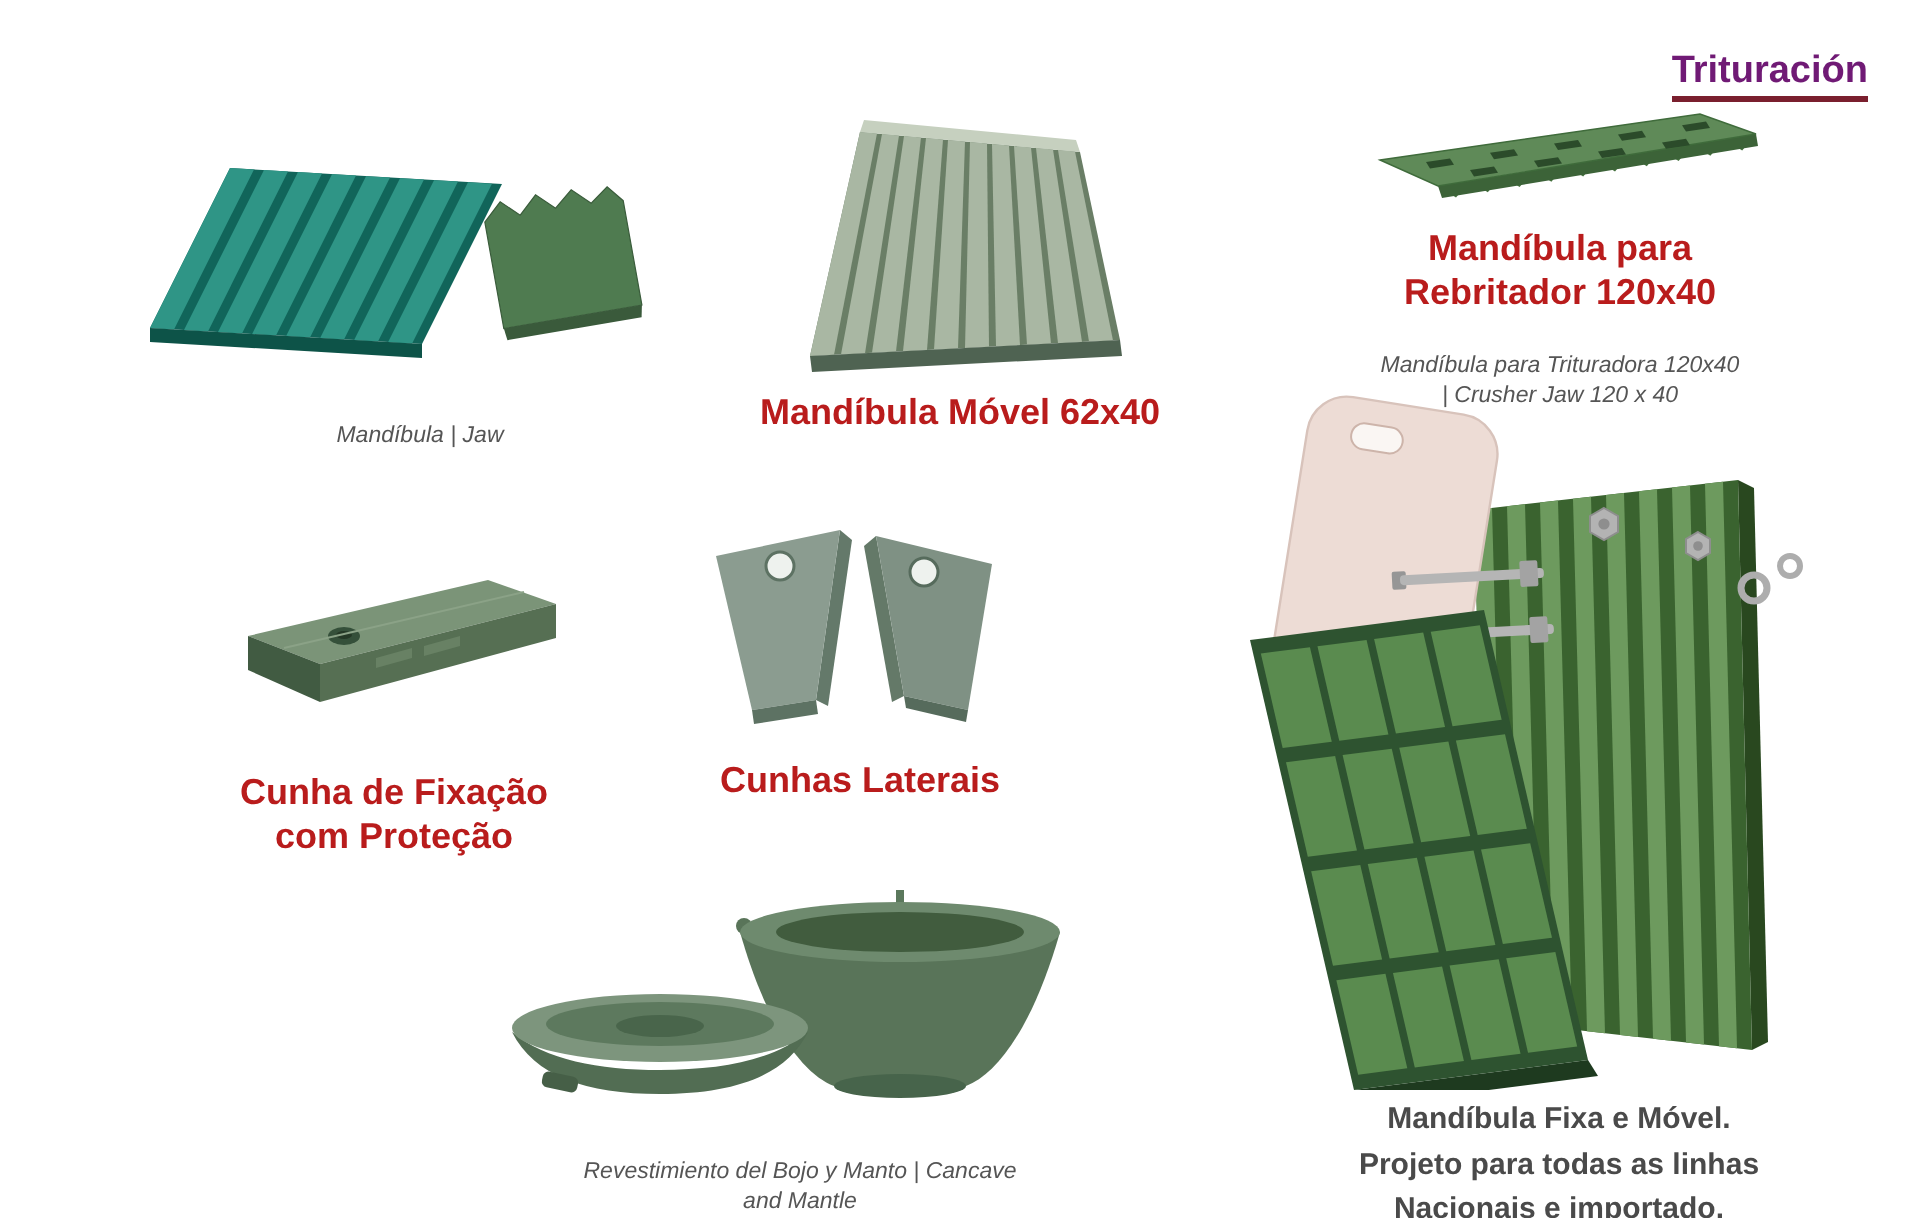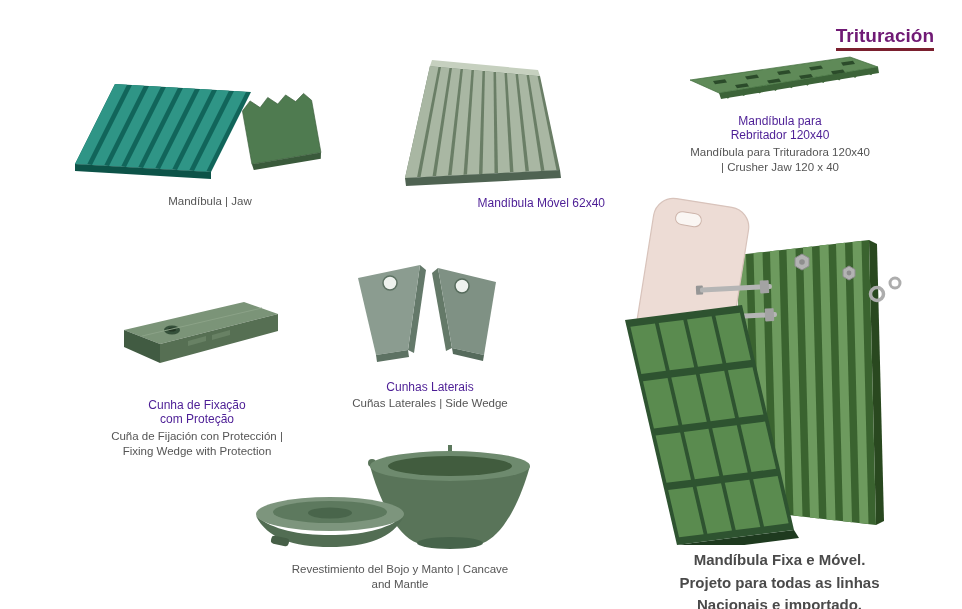--- a/index.html
+++ b/index.html
@@ -2,27 +2,27 @@
 <html><head>
 <meta charset="utf-8">
 <style>
   html,body{margin:0;padding:0;background:#ffffff;}
   .page{position:relative;width:962px;height:609px;background:#ffffff;overflow:hidden;
         font-family:"Liberation Sans", sans-serif;color:#4a4a4a;}
   .main-title{position:absolute;top:6px;right:28px;font-size:19px;font-weight:bold;
         color:#701a75;border-bottom:3px solid #7a1f2e;padding-bottom:1px;line-height:1.15;margin-top:19px;}
   .fig{position:absolute;text-align:center;}
   .imgbox{display:flex;align-items:flex-end;justify-content:center;}
-  .t{font-weight:normal;font-size:12px;color:#4c1d95;white-space:pre-line;line-height:1.2;margin-top:4px;}
-  .s{font-size:11.5px;color:#555555;white-space:pre-line;line-height:1.3;margin-top:2px;}
+  .t{font-weight:bold;font-size:18px;color:#b91c1c;white-space:pre-line;line-height:1.2;margin-top:4px;}
+  .s{font-style:italic;font-size:11.5px;color:#555555;white-space:pre-line;line-height:1.3;margin-top:19px;}
   .cap3{font-weight:bold;font-size:15px;color:#4a4a4a;white-space:pre-line;line-height:1.5;margin-top:4px;}
   .f1{left:65px;top:52px;width:290px;}
-  .f2{left:355px;top:52px;width:250px;text-align:right;}
+  .f2{left:355px;top:52px;width:250px;}
   .f3{left:655px;top:50px;width:250px;}
-  .f4{left:72px;top:284px;width:250px;text-align:center;}
+  .f4{left:72px;top:272px;width:250px;text-align:center;}
   .f5{left:310px;top:258px;width:240px;}
   .f6{left:245px;top:442px;width:310px;}
   .f7{left:612px;top:190px;width:335px;}
 </style>
 </head>
 <body>
 
 <div class="page">
 
   <div class="main-title">Trituración</div>
@@ -110,39 +110,36 @@
         <polygon points="52,46 88,60 88,79 52,63" fill="#415b42"></polygon>
         <ellipse cx="100" cy="46" rx="8" ry="4.5" fill="#35503a"></ellipse>
         <ellipse cx="100" cy="45.5" rx="4" ry="2" fill="#243826"></ellipse>
         <polygon points="116,57 134,52 134,57 116,62" fill="#688164"></polygon>
         <polygon points="140,51 158,46 158,51 140,56" fill="#688164"></polygon>
         <line x1="70" y1="52" x2="190" y2="24" stroke="#8ba287" stroke-width="1"></line>
       </svg>
     </div>
     <div class="t">Cunha de Fixação
 com Proteção</div>
-    <div class="s">Cuña de Fijación con Protección |
-Fixing Wedge with Protection</div>
   </div>
 
   <div class="fig f5">
     <div class="imgbox">
       <svg width="240" height="118" viewBox="0 0 240 118">
         <polygon points="110,7 116,12 104,95 98,92" fill="#64796a"></polygon>
         <polygon points="48,20 110,7 98,92 66,97" fill="#8b9c90"></polygon>
         <polygon points="66,97 98,92 99,99 67,104" fill="#5d7263"></polygon>
         <circle cx="80" cy="25" r="7" fill="#eef2ee" stroke="#5d7263" stroke-width="1.5"></circle>
         <polygon points="128,10 122,15 136,93 142,90" fill="#647968"></polygon>
         <polygon points="128,10 186,24 174,97 142,90" fill="#7f9184"></polygon>
         <polygon points="142,90 174,97 173,103 143,96" fill="#566b5c"></polygon>
         <circle cx="152" cy="28" r="7" fill="#eef2ee" stroke="#566b5c" stroke-width="1.5"></circle>
       </svg>
     </div>
     <div class="t">Cunhas Laterais</div>
-    <div class="s">Cuñas Laterales | Side Wedge</div>
   </div>
 
   <div class="fig f6">
     <div class="imgbox">
       <svg width="310" height="118" viewBox="0 0 310 118">
         <rect x="203" y="3" width="4" height="13" fill="#5b785c"></rect>
         <circle cx="127" cy="21" r="4" fill="#597459"></circle>
         <path d="M 125 24 C 138 70 156 95 172 101 L 238 101 C 254 95 272 70 285 24 Z" fill="#597459"></path>
         <ellipse cx="205" cy="101" rx="33" ry="6" fill="#47644b"></ellipse>
         <ellipse cx="205" cy="24" rx="80" ry="15" fill="#6e8a6e"></ellipse>

